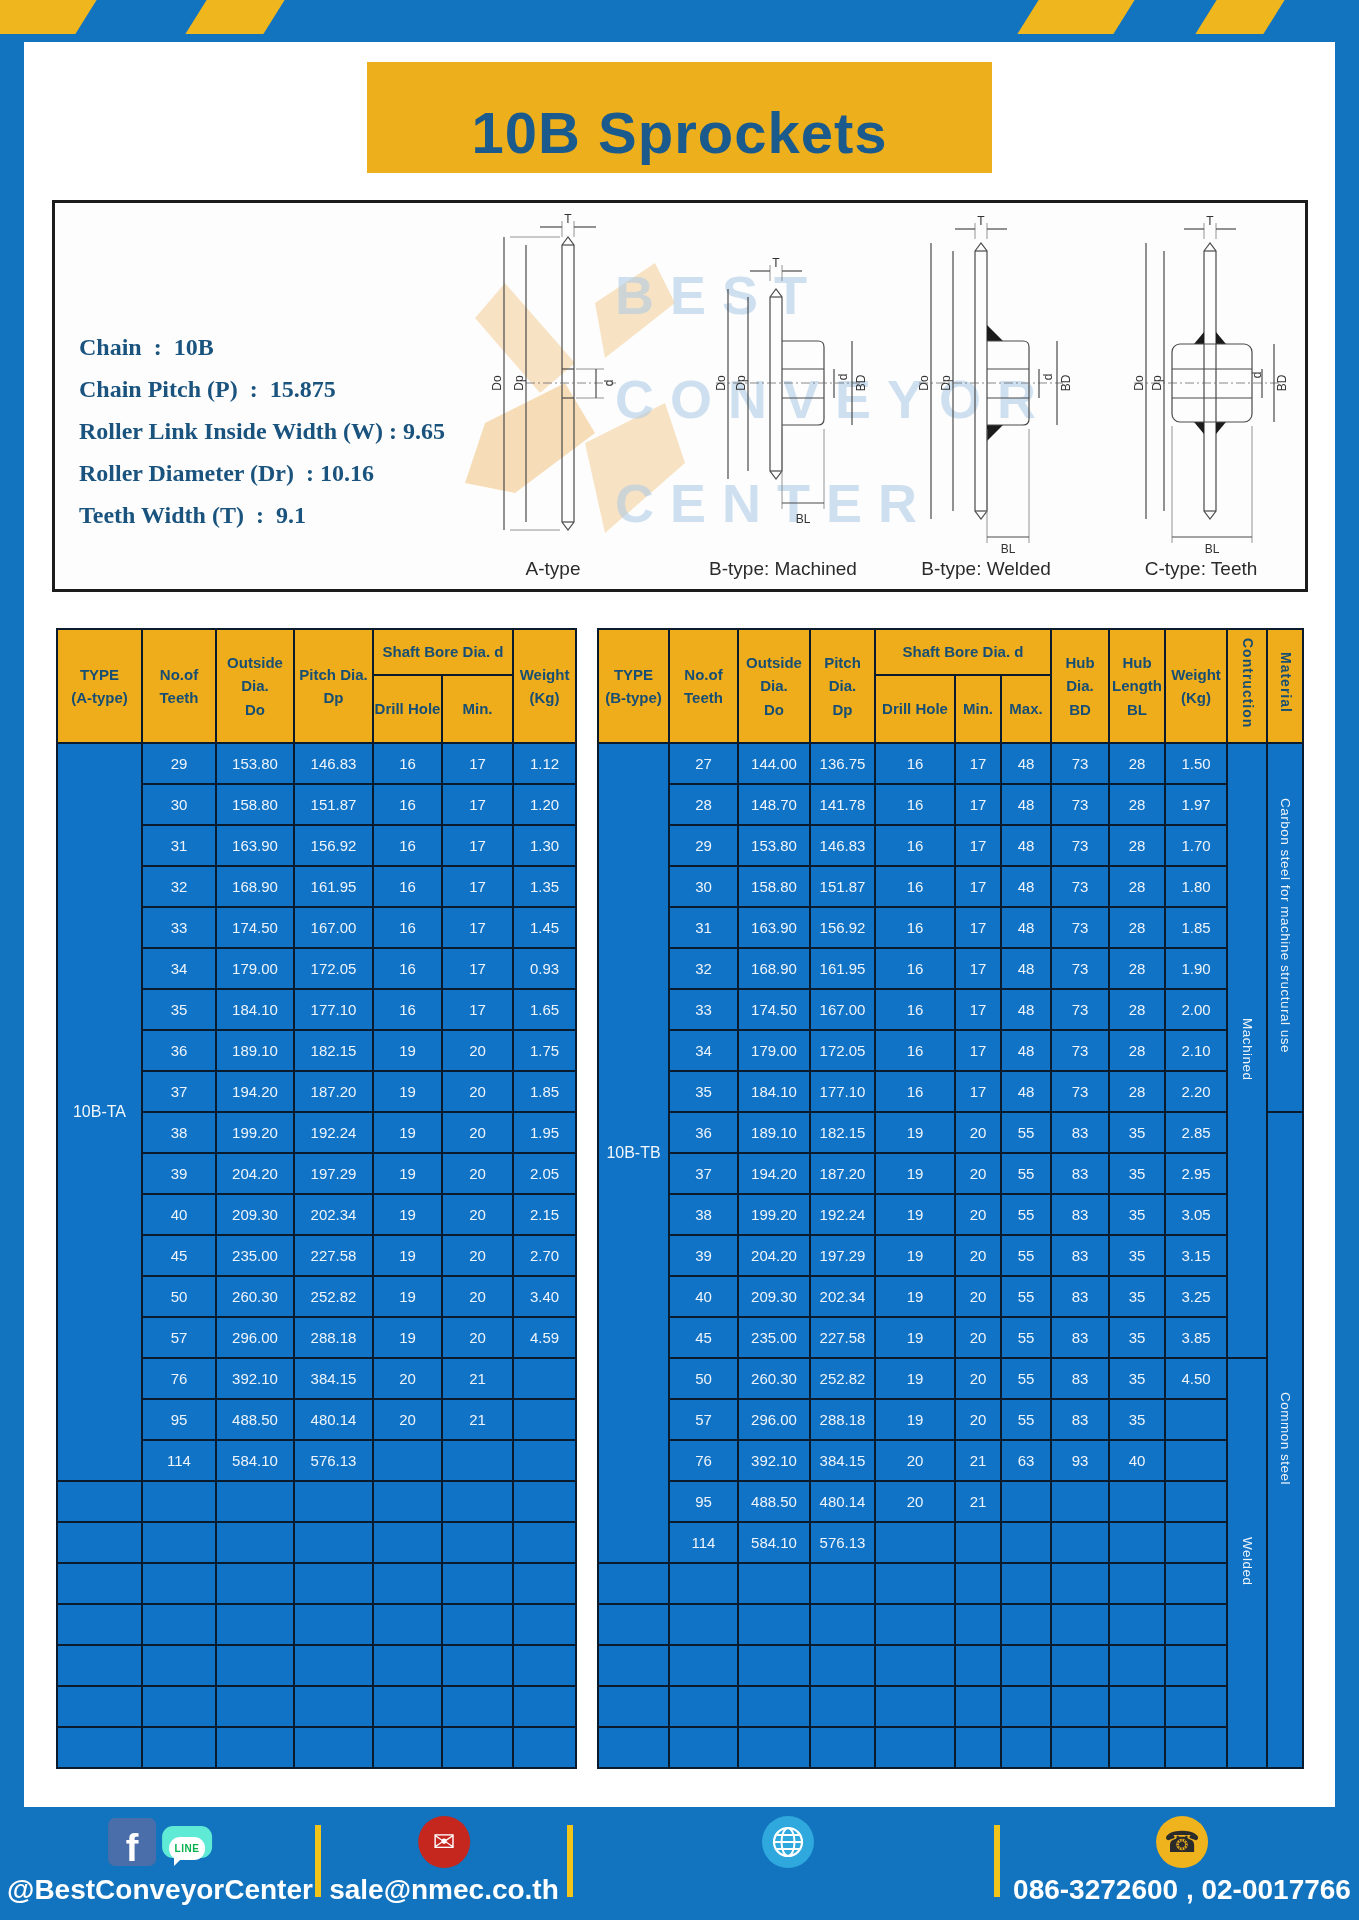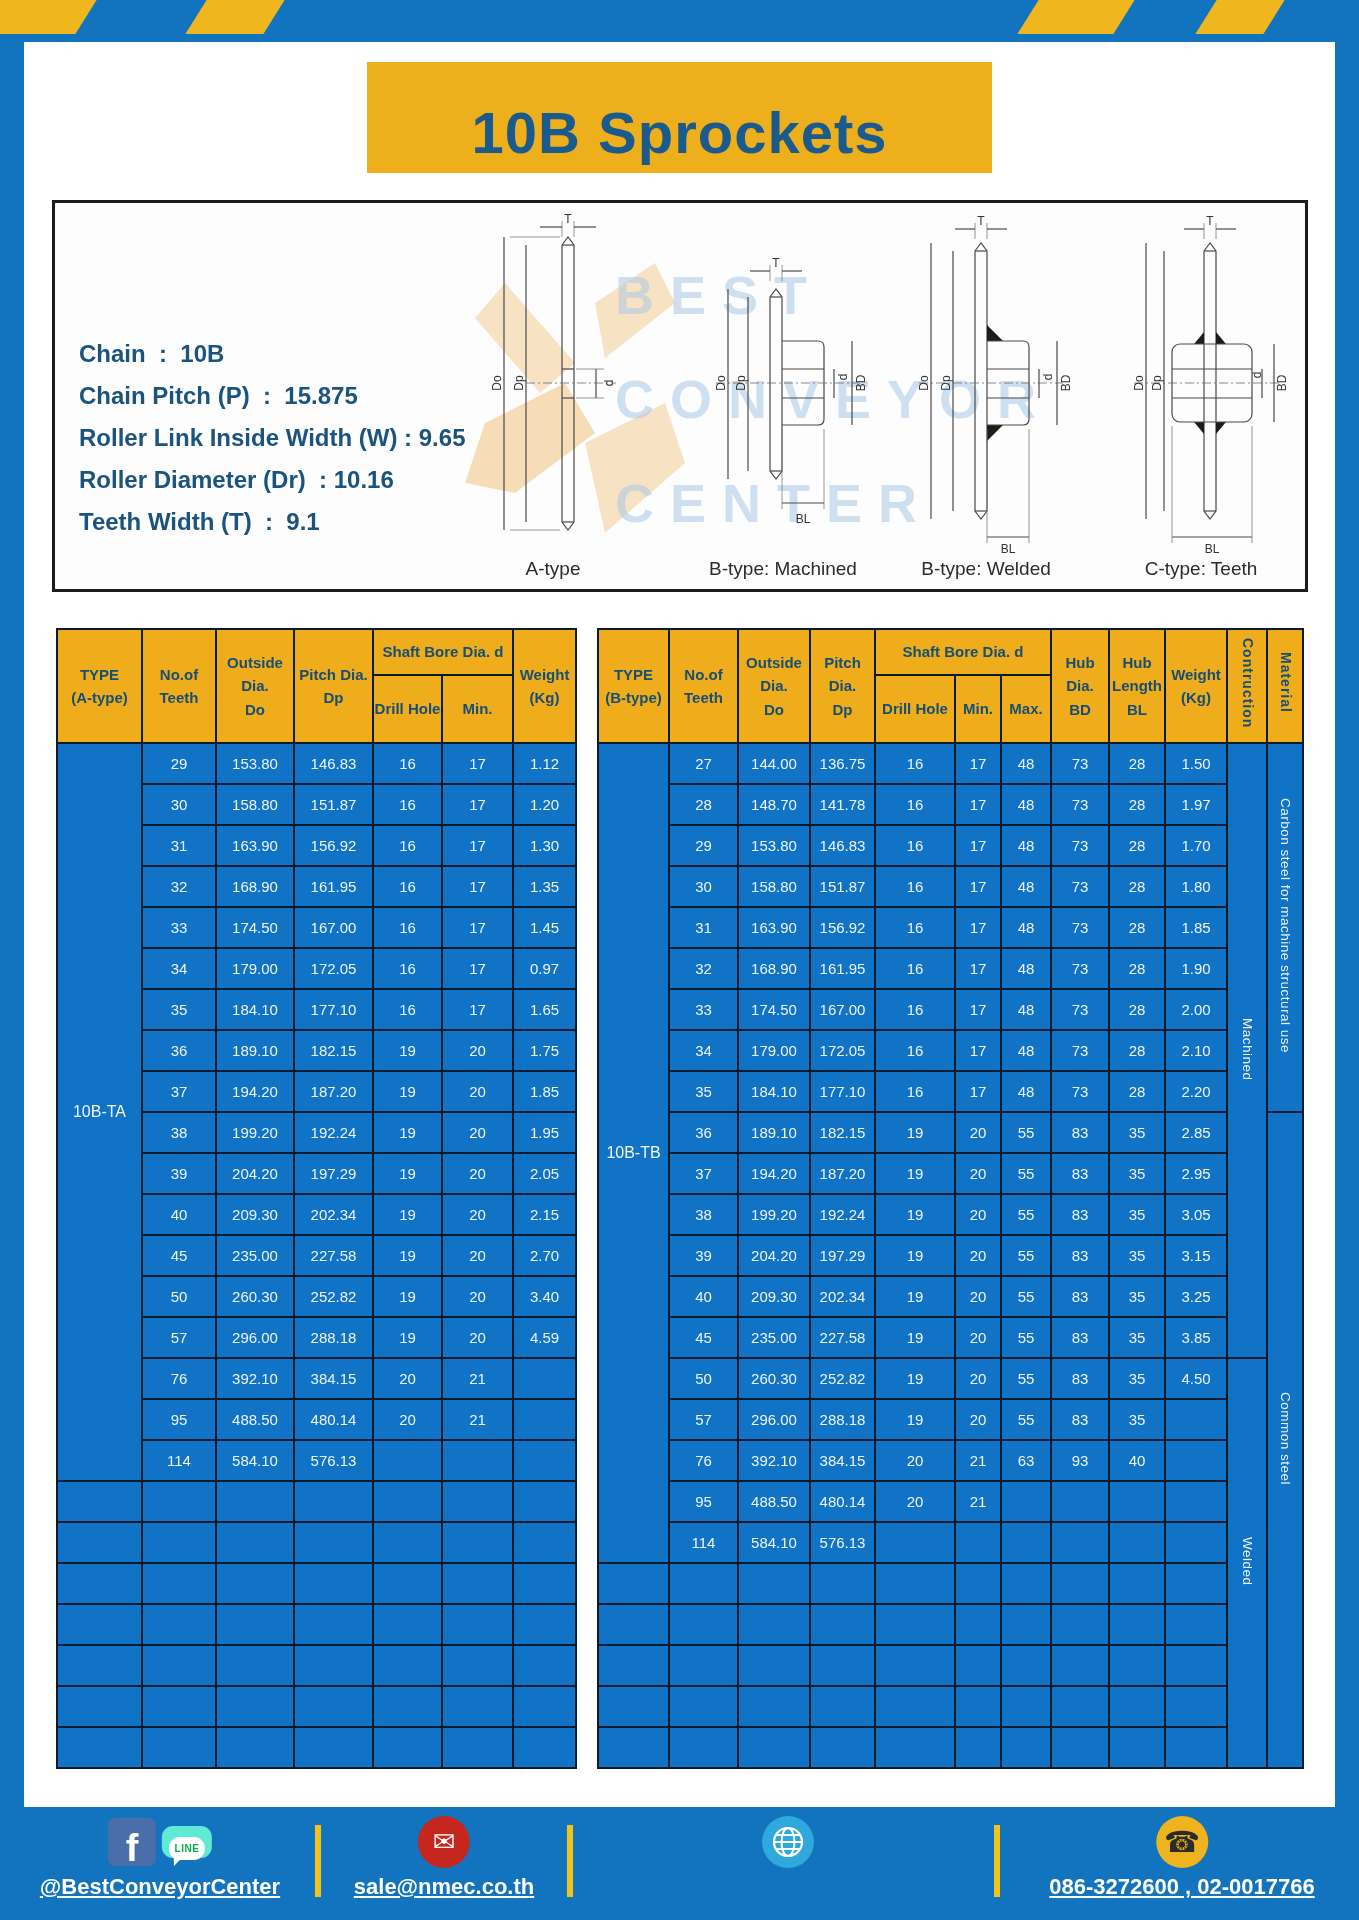--- a/index.html
+++ b/index.html
@@ -25,21 +25,21 @@
                display:flex; align-items:center; justify-content:center; }
   .title-box h1 { font-size:58px; font-weight:bold; color:#1B5A8C; letter-spacing:1px;margin-top:29px; }
 
   
   .diagram-box { position:absolute; left:52px; top:200px; width:1256px; height:392px;
                  background:#FDFDFD; border:3px solid #1c1c1c; overflow:hidden; }
   .watermark-text { position:absolute; left:560px; top:40px; width:600px;
                     font-size:54px; font-weight:bold; letter-spacing:16px; line-height:104px;
                     color:#A9C9E6; opacity:0.55; }
   .watermark-logo { position:absolute; left:390px; top:40px; opacity:0.5; }
-  .specs { position:absolute; left:24px; top:130px; }
+  .specs { position:absolute; left:24px; top:123px;font-family:Liberation Serif, serif; }
   .spec-line { font-size:24px; font-weight:bold; color:#19537E; line-height:42px; white-space:pre; }
   figure.diag { position:absolute; top:8px; width:170px; }
   figure.diag svg { display:block; }
   figure.diag figcaption { text-align:center; font-size:19px; color:#2b2b2b; margin-top:2px; }
   .diag-a { left:413px; } .diag-b { left:643px; } .diag-c { left:846px; } .diag-d { left:1061px; }
   .dline { stroke:#4a4a4a; stroke-width:1.2; fill:none; }
   .dthin { stroke:#7a7a7a; stroke-width:0.8; fill:none; }
   .dcl   { stroke:#6a6a6a; stroke-width:0.8; fill:none; stroke-dasharray:9 3 2 3; }
   .dtext { font-size:12px; fill:#333; }
   .weld  { fill:#1c1c1c; }
@@ -57,21 +57,21 @@
   td.type-cell { font-size:16px; color:#F2F7FC; }
   .vtext { writing-mode:vertical-rl; margin:0 auto; letter-spacing:1px; display:inline-block; }
   th .vtext { font-size:14px; color:#174E73; font-weight:bold; }
   td .vtext { font-size:13.5px; color:#EDF4FB; letter-spacing:0.5px; }
 
   
   .footer { position:absolute; left:0; top:1807px; width:1359px; height:113px; background:#1273BE; }
   .fgroup { position:absolute; top:8px; display:flex; flex-direction:column; align-items:center; gap:5px;
             transform:translateX(-50%); }
   .ficons { display:flex; gap:6px; align-items:center; height:54px; }
-  .ftext  { color:#ffffff; font-weight:bold; font-size:22px; white-space:nowrap;text-decoration:underline; }
+  .ftext  { color:#ffffff; font-weight:bold; font-size:28px; white-space:nowrap; }
   .fdiv   { position:absolute; top:18px; width:6px; height:72px; background:#F0C419; }
   .icon-fb { width:48px; height:48px; background:#4A6EA9; border-radius:7px; color:#fff;
              font-size:38px; font-weight:bold; display:flex; align-items:flex-end; justify-content:center;
              line-height:0.95; overflow:hidden; }
   .icon-line { width:50px; height:32px; background:#5eead4; border-radius:11px; position:relative; }
   .icon-line .bubble { position:absolute; left:7px; top:11px; width:36px; height:23px; background:#fff;
              border-radius:11px; display:flex; align-items:center; justify-content:center;
              font-size:10px; font-weight:bold; color:#06B14C; letter-spacing:0.5px; }
   .icon-line .bubble:after { content:""; position:absolute; left:5px; bottom:-6px;
              border:5px solid transparent; border-top-color:#fff; border-left-color:#fff; }
@@ -312,21 +312,21 @@
         <td>16</td>
         <td>17</td>
         <td>1.45</td>
       </tr>
       <tr>
         <td>34</td>
         <td>179.00</td>
         <td>172.05</td>
         <td>16</td>
         <td>17</td>
-        <td>0.97</td>
+        <td>0.93</td>
       </tr>
       <tr>
         <td>35</td>
         <td>184.10</td>
         <td>177.10</td>
         <td>16</td>
         <td>17</td>
         <td>1.65</td>
       </tr>
       <tr>

